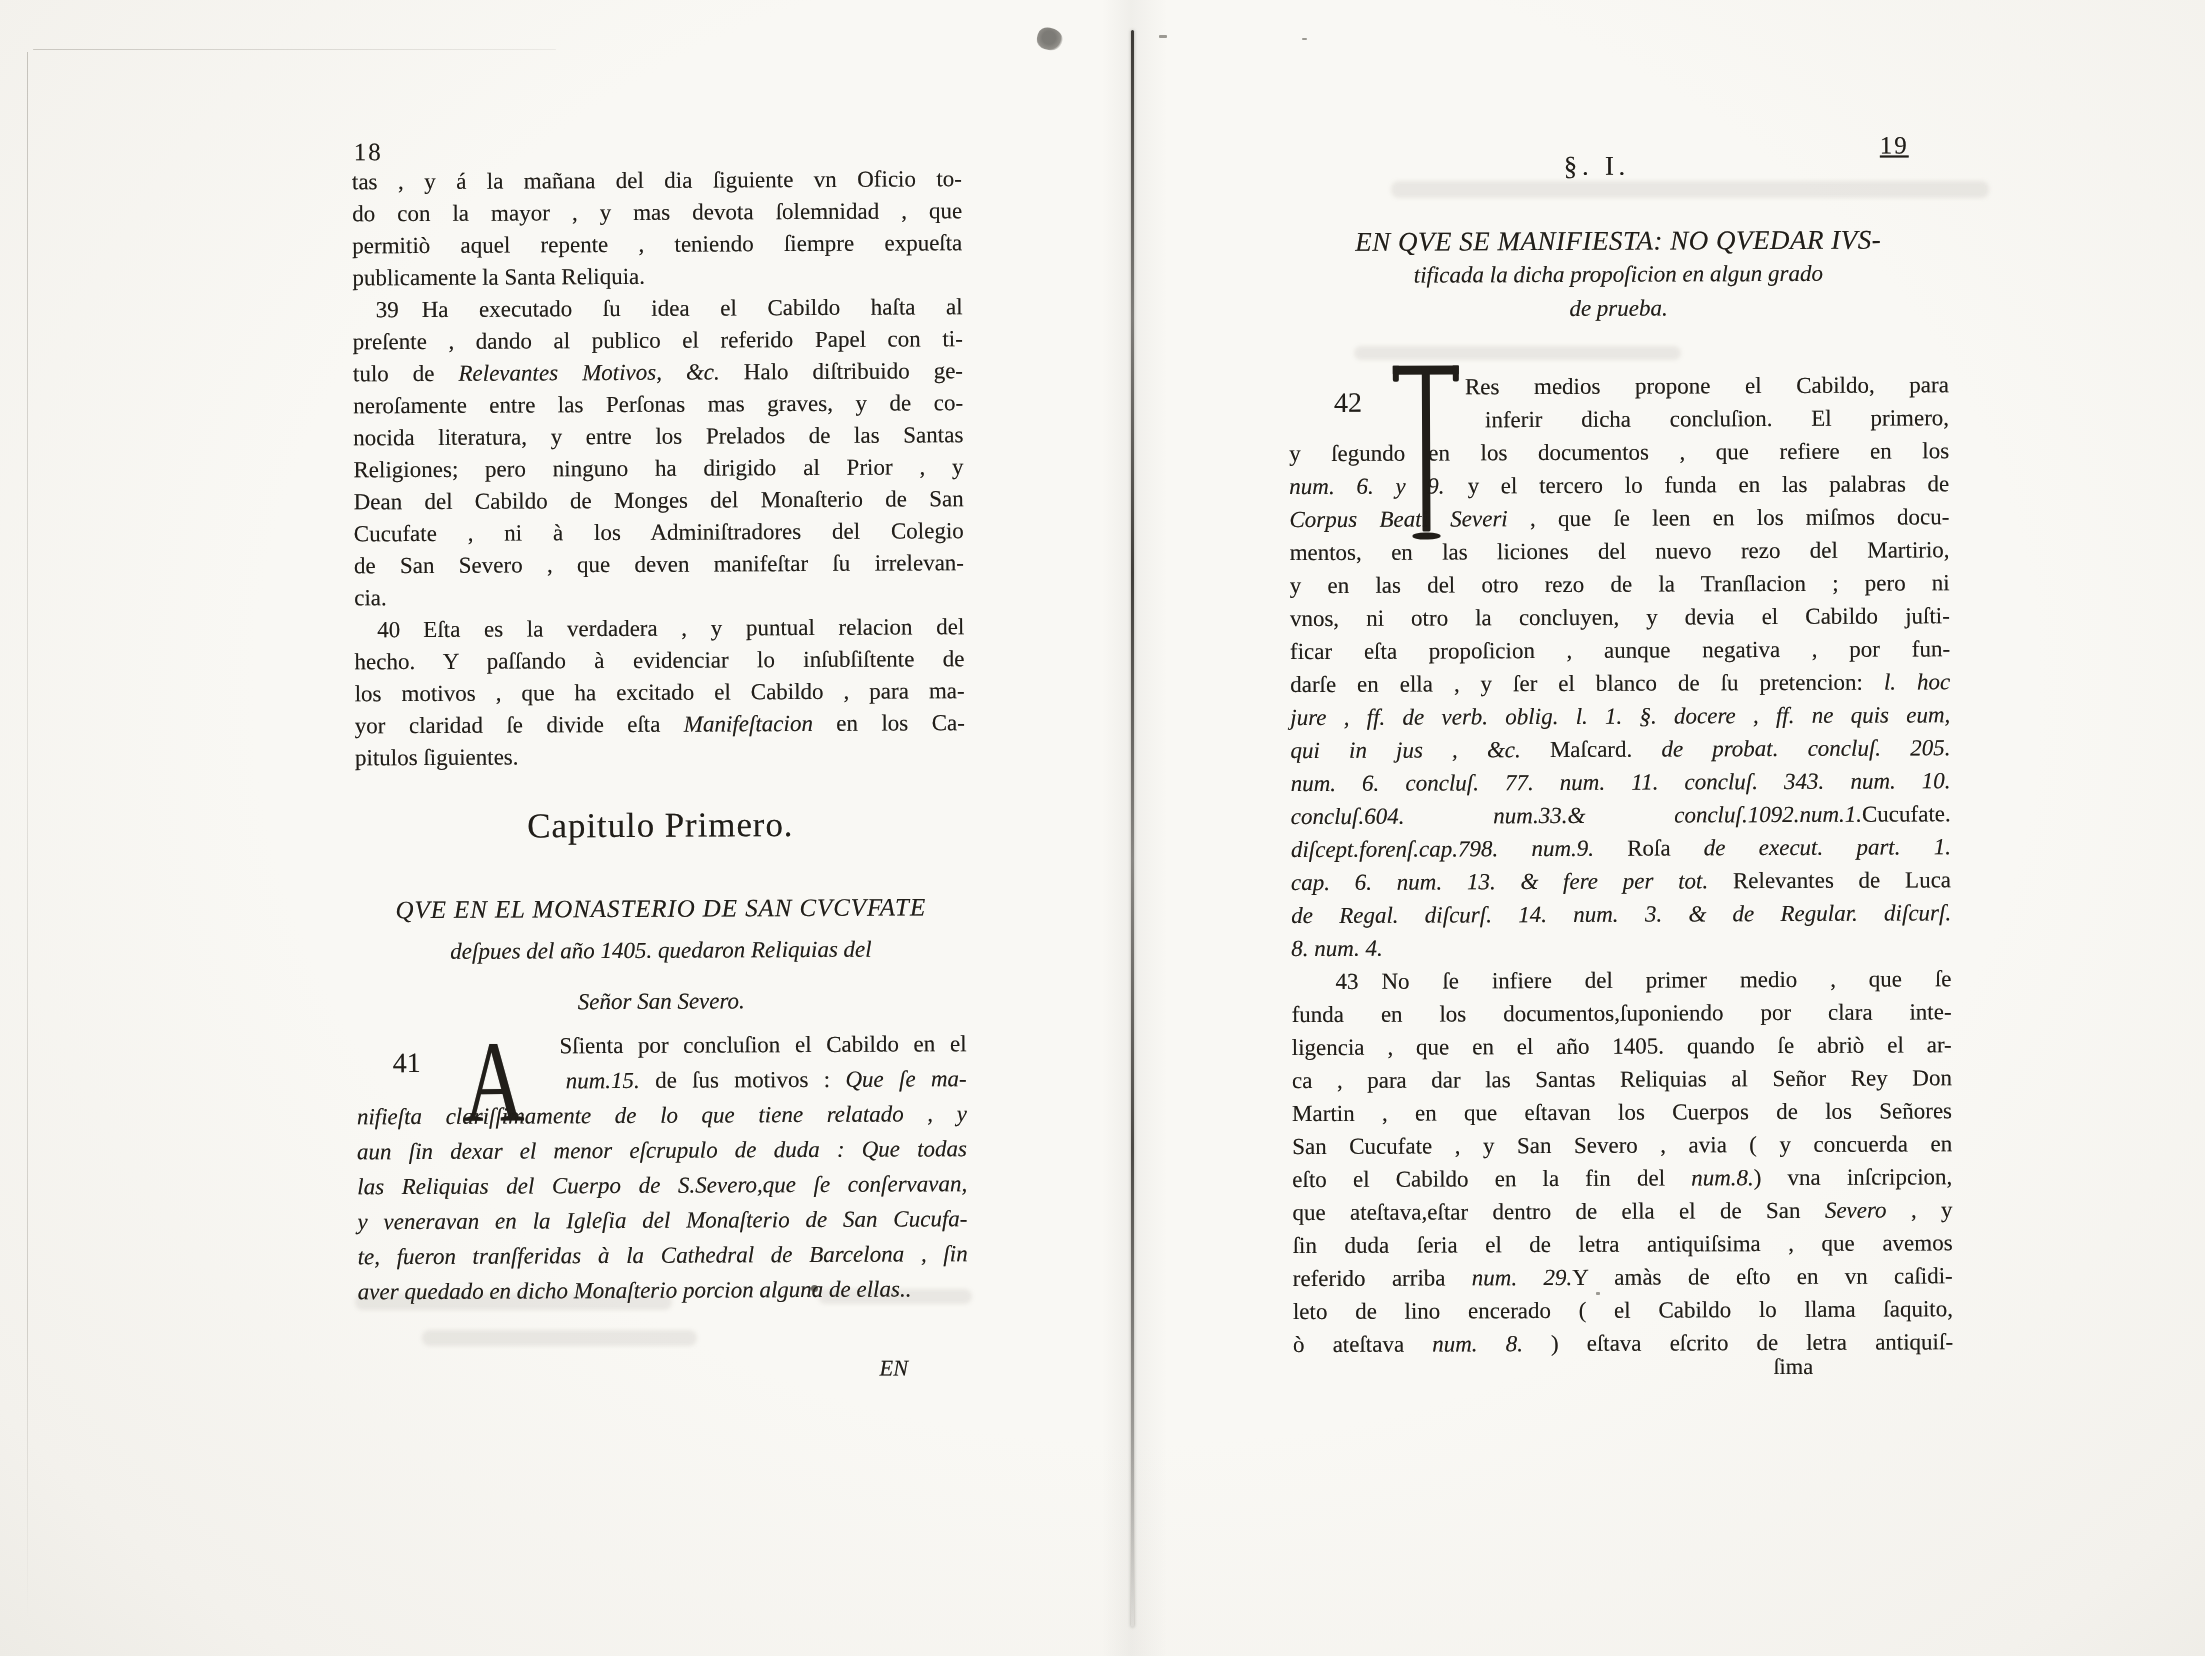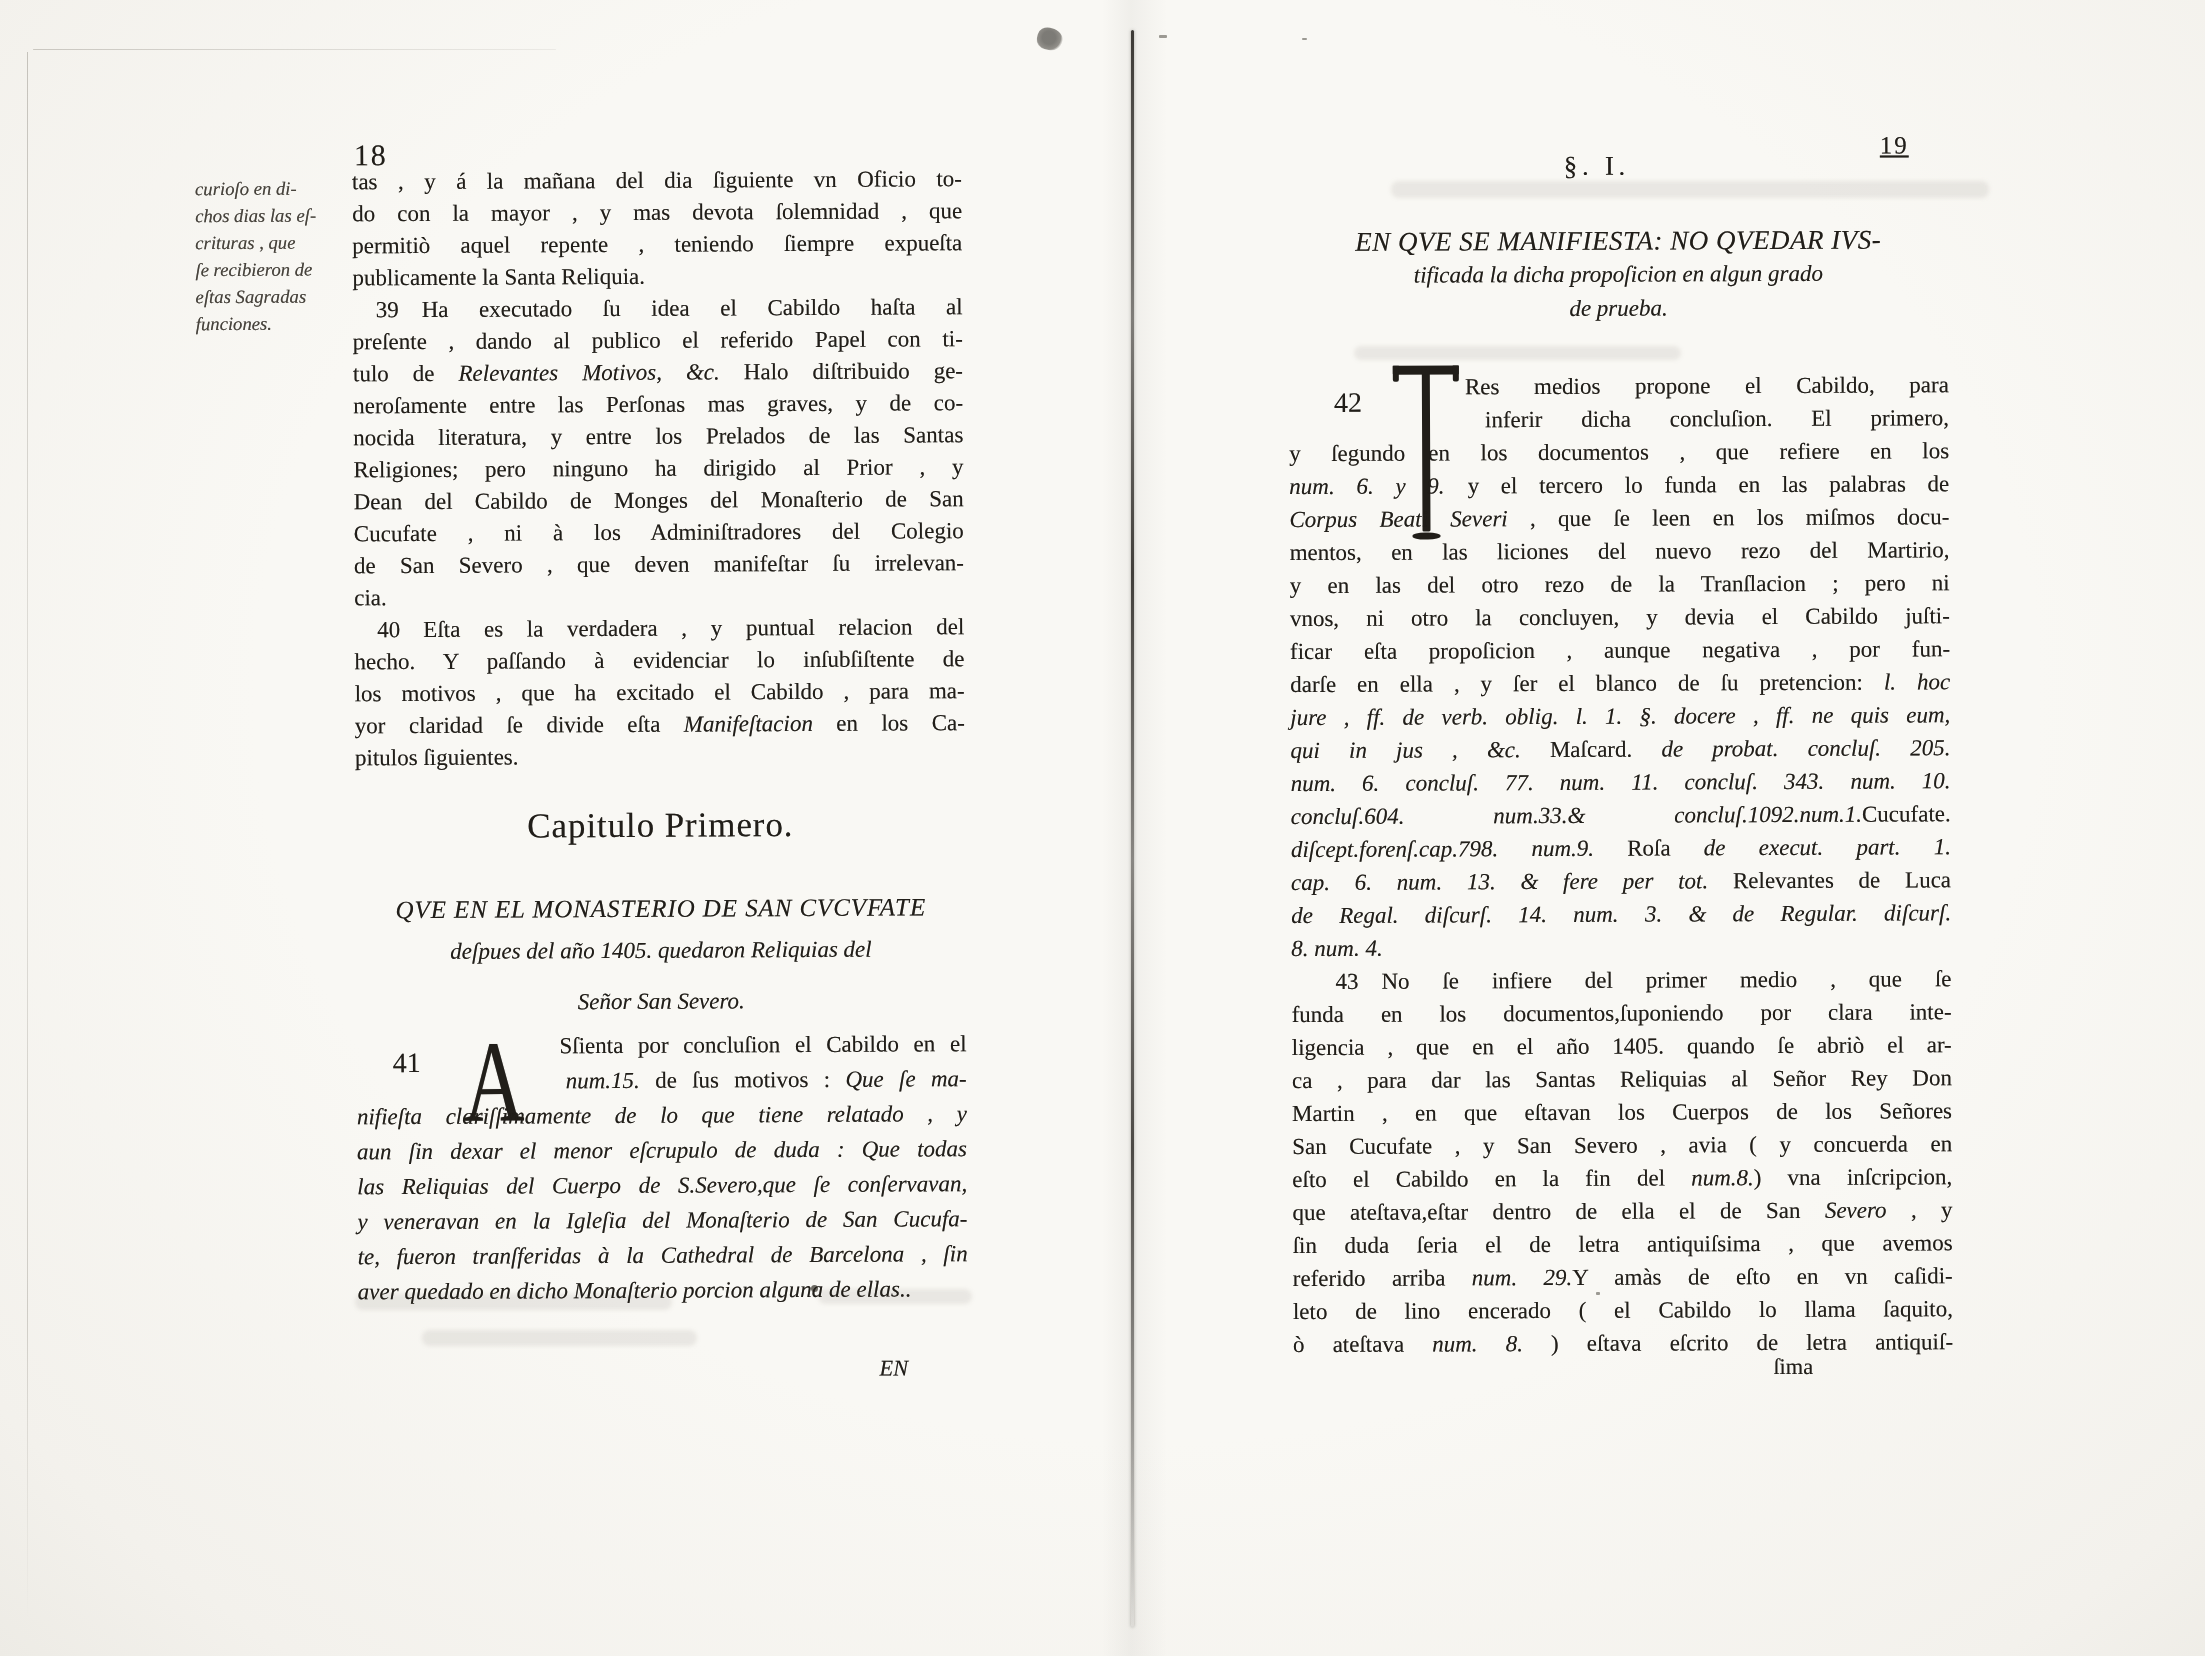--- a/index.html
+++ b/index.html
@@ -27,21 +27,21 @@
   .ink-dot{position:absolute;width:7px;height:7px;border-radius:50%;background:#4a463f;opacity:.8;}
   
   .line{position:relative;white-space:nowrap;}
   .jf{text-align:justify;text-align-last:justify;white-space:normal;}
   .end{text-align:left;}
   .it{font-style:italic;}
   .rm{font-style:normal;}
   .line,.mline,.pn,.cw,.chead,.csub,.shead,.smark,.dcn,.dcA{text-shadow:0 0 0.6px rgba(28,24,19,.5);}
   
   .lwrap{position:absolute;left:0;top:0;width:1130px;height:1656px;transform:rotate(-0.3deg);transform-origin:420px 187px;}
-  .pn-left{position:absolute;left:354px;top:138px;font-size:30px;letter-spacing:1.9px;}
+  .pn-left{position:absolute;left:354px;top:138px;font-size:25px;letter-spacing:1.9px;}
   .mnote{position:absolute;left:195px;top:174px;width:141px;color:#47433c;}
   .mline{font-style:italic;font-size:18.7px;line-height:27px;white-space:nowrap;}
   .lcol{position:absolute;left:352px;top:167px;width:610px;}
   .lcol .line{height:32px;font-size:23px;line-height:30px;}
   .lcol .ps{padding-left:23px;}
   .chead{margin-top:29px;height:45px;line-height:45px;font-size:35px;text-align:center;letter-spacing:0.9px;}
   .csub{font-style:italic;text-align:center;height:34px;line-height:34px;}
   .csub1{margin-top:44px;font-size:25px;letter-spacing:0.9px;}
   .csub2{margin-top:8.4px;font-size:23px;}
   .csub3{margin-top:17px;font-size:23px;}
@@ -94,28 +94,20 @@
   <div class="ghost" style="left:355px;top:1294px;width:317px;height:16px;"></div>
   <div class="ghost" style="left:422px;top:1330px;width:275px;height:16px;"></div>
   <div class="ghost" style="left:818px;top:1289px;width:154px;height:15px;"></div>
   <div class="ghost" style="left:1391px;top:181px;width:598px;height:17px;"></div>
   <div class="ghost" style="left:1354px;top:346px;width:327px;height:14px;"></div>
   <div class="ink-dot" style="left:811px;top:1285px;"></div>
 
   <div class="lwrap">
     <div class="pn pn-left">18</div>
 
-    <div class="mnote">
-        <div class="mline">curioſo en di-</div>
-        <div class="mline">chos dias las eſ-</div>
-        <div class="mline">crituras , que</div>
-        <div class="mline">ſe recibieron de</div>
-        <div class="mline">eſtas Sagradas</div>
-        <div class="mline">funciones.</div>
-      </div>
 
     <div class="lcol">
       <div>
           <div class="line jf"><span class="rm">tas , y á la mañana del dia ſiguiente vn Oficio to-</span></div>
           <div class="line jf"><span class="rm">do con la mayor , y mas devota ſolemnidad , que</span></div>
           <div class="line jf"><span class="rm">permitiò aquel repente , teniendo ſiempre expueſta</span></div>
           <div class="line end"><span class="rm">publicamente la Santa Reliquia.</span></div>
           <div class="line jf ps"><span class="rm">39  Ha executado ſu idea el Cabildo haſta al</span></div>
           <div class="line jf"><span class="rm">preſente , dando al publico el referido Papel con ti-</span></div>
           <div class="line jf"><span class="rm">tulo de </span><span class="it">Relevantes Motivos, &amp;c.</span><span class="rm"> Halo diſtribuido ge-</span></div>

